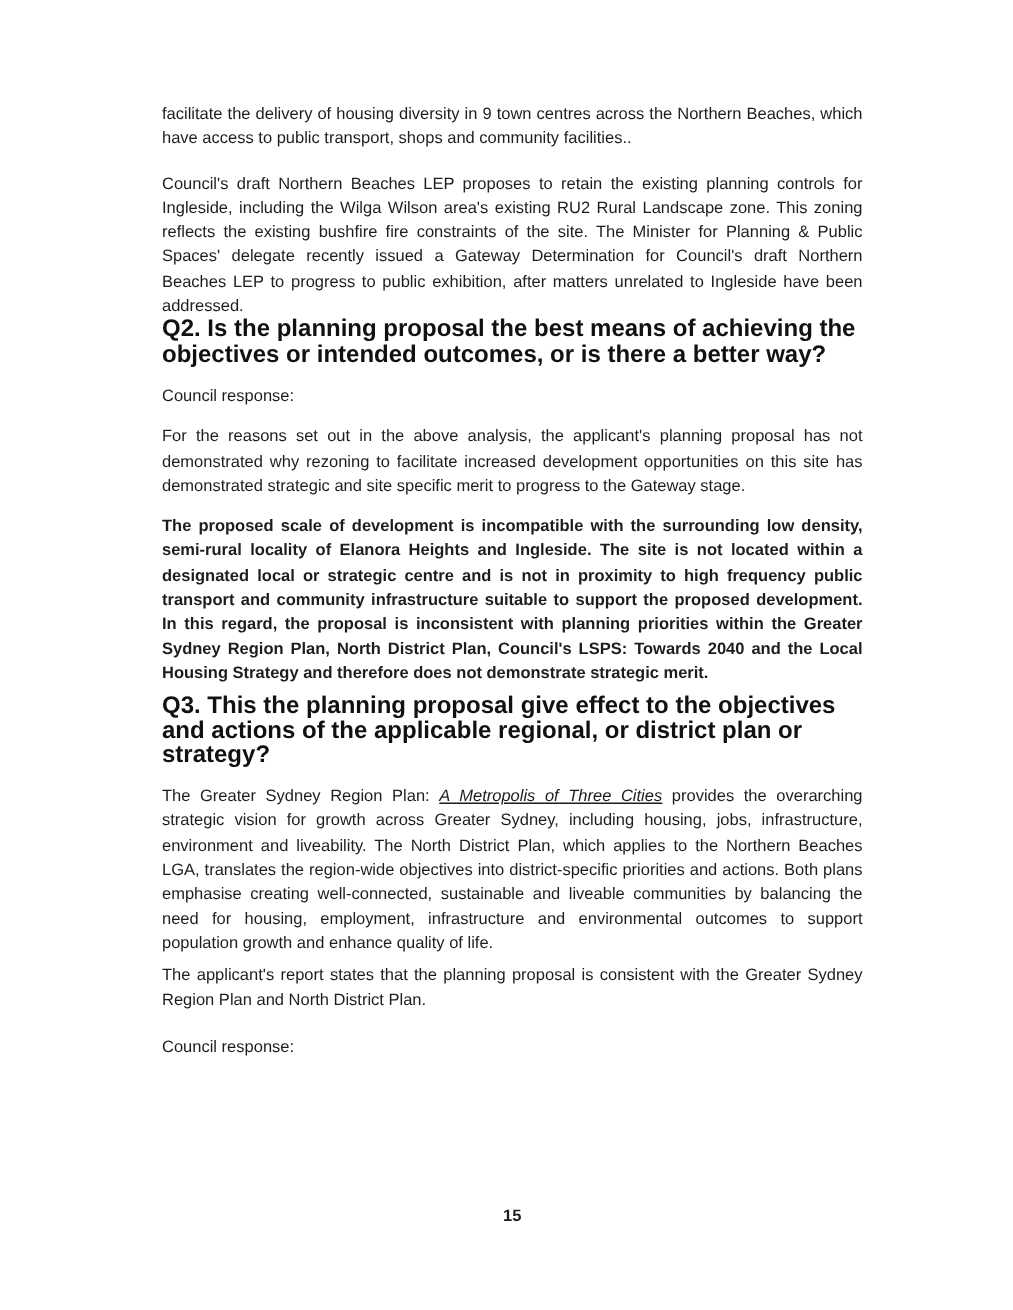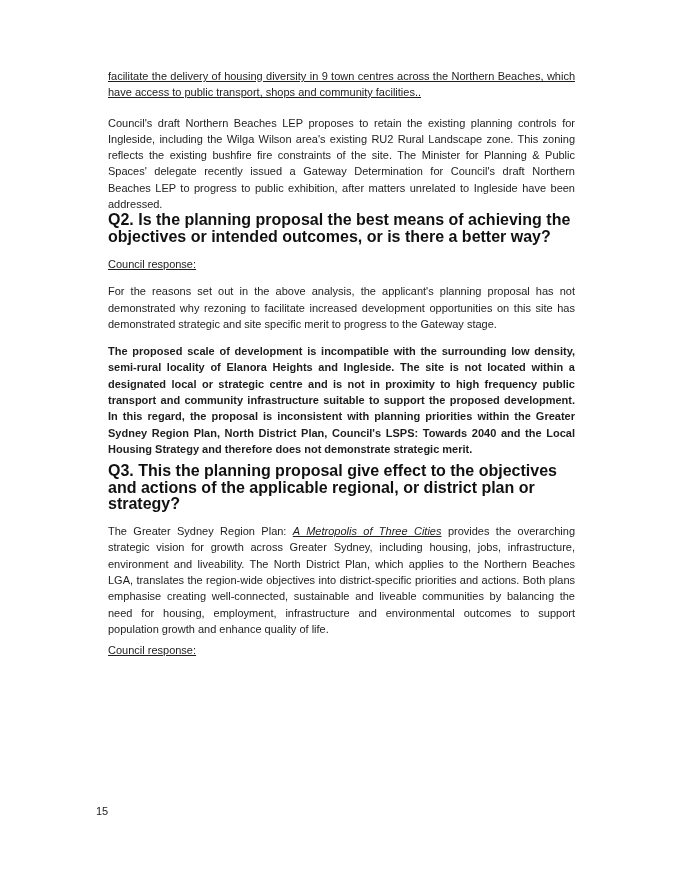--- a/index.html
+++ b/index.html
@@ -30,35 +30,36 @@
     text-align: justify;
   }
   .content h2 {
     font-size: 16px;
     line-height: 16.3px;
     font-weight: bold;
     margin: 0 0 11px 0;
     text-align: left;
     color: #111111;
   }
-  .underline { text-decoration: underline; }
+  .underline { }
   .mb0  { margin-bottom: 0px  !important; }
   .mb5  { margin-bottom: 5px  !important; }
   .mb6  { margin-bottom: 6px  !important; font-weight: bold; }
-  .mb14 { margin-bottom: 14px !important; text-decoration: underline; }
+  .mb14 { margin-bottom: 14px !important; }
   .mb15 { margin-bottom: 15px !important; }
   .page-number {
     position: absolute;
     top: 803px;
-    left: 96px;
+    left: 108px;
     width: 467px;
-    text-align: left;
+    text-align: center;
     font-size: 11px;
     line-height: 16.3px;
     color: #1d1d1d;
+    font-weight: bold;
   }
   em { font-style: italic; text-decoration: underline; }
 </style>
 </head>
 <body>
 
 <div class="page">
   <div class="content">
 
     <p class="mb14">facilitate the delivery of housing diversity in 9 town centres across the Northern Beaches, which have access to public transport, shops and community facilities..</p>
@@ -72,19 +73,20 @@
 
     <p>For the reasons set out in the above analysis, the applicant's planning proposal has not demonstrated why rezoning to facilitate increased development opportunities on this site has demonstrated strategic and site specific merit to progress to the Gateway stage.</p>
 
     <p class="mb6">The proposed scale of development is incompatible with the surrounding low density, semi-rural locality of Elanora Heights and Ingleside. The site is not located within a designated local or strategic centre and is not in proximity to high frequency public transport and community infrastructure suitable to support the proposed development. In this regard, the proposal is inconsistent with planning priorities within the Greater Sydney Region Plan, North District Plan, Council's LSPS: Towards 2040 and the Local Housing Strategy and therefore does not demonstrate strategic merit.</p>
 
 
     <h2>Q3. This the planning proposal give effect to the objectives and actions of the applicable regional, or district plan or strategy?</h2>
 
     <p class="mb5"><span>The Greater Sydney Region Plan: </span><em>A Metropolis of Three Cities</em><span> provides the overarching strategic vision for growth across Greater Sydney, including housing, jobs, infrastructure, environment and liveability. The North District Plan, which applies to the Northern Beaches LGA, translates the region-wide objectives into district-specific priorities and actions. Both plans emphasise creating well-connected, sustainable and liveable communities by balancing the need for housing, employment, infrastructure and environmental outcomes to support population growth and enhance quality of life.</span></p>
 
+    <p class="mb15">The applicant's report states that the planning proposal is consistent with the Greater Sydney Region Plan and North District Plan.</p>
 
     <p><span class="underline">Council response:</span></p>
 
   </div>
 
   <div class="page-number">15</div>
 </div>
 
 </body></html>

